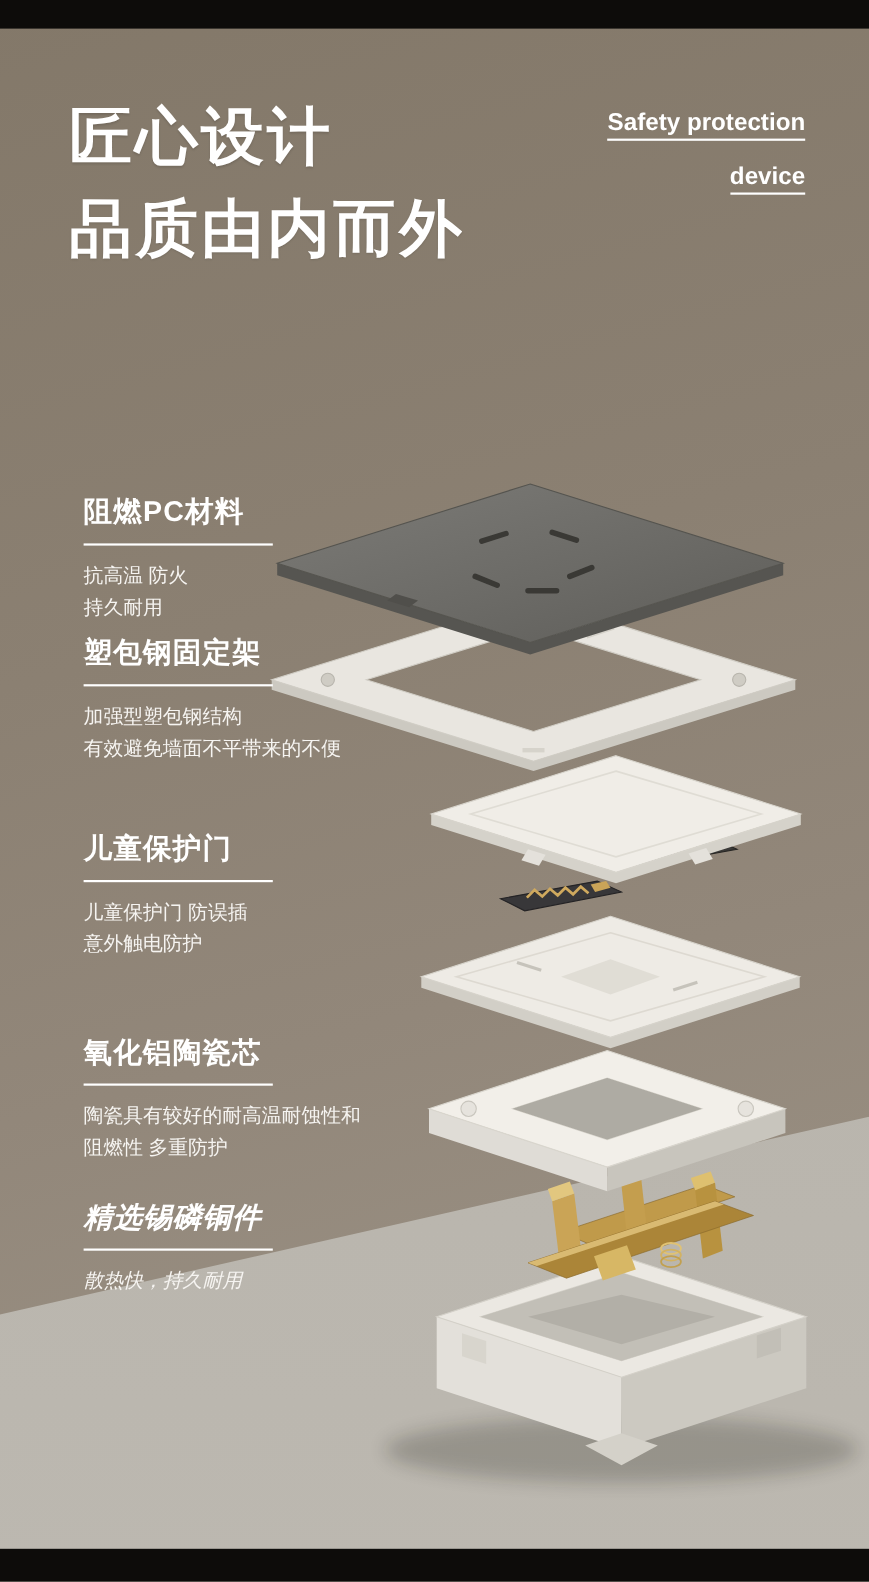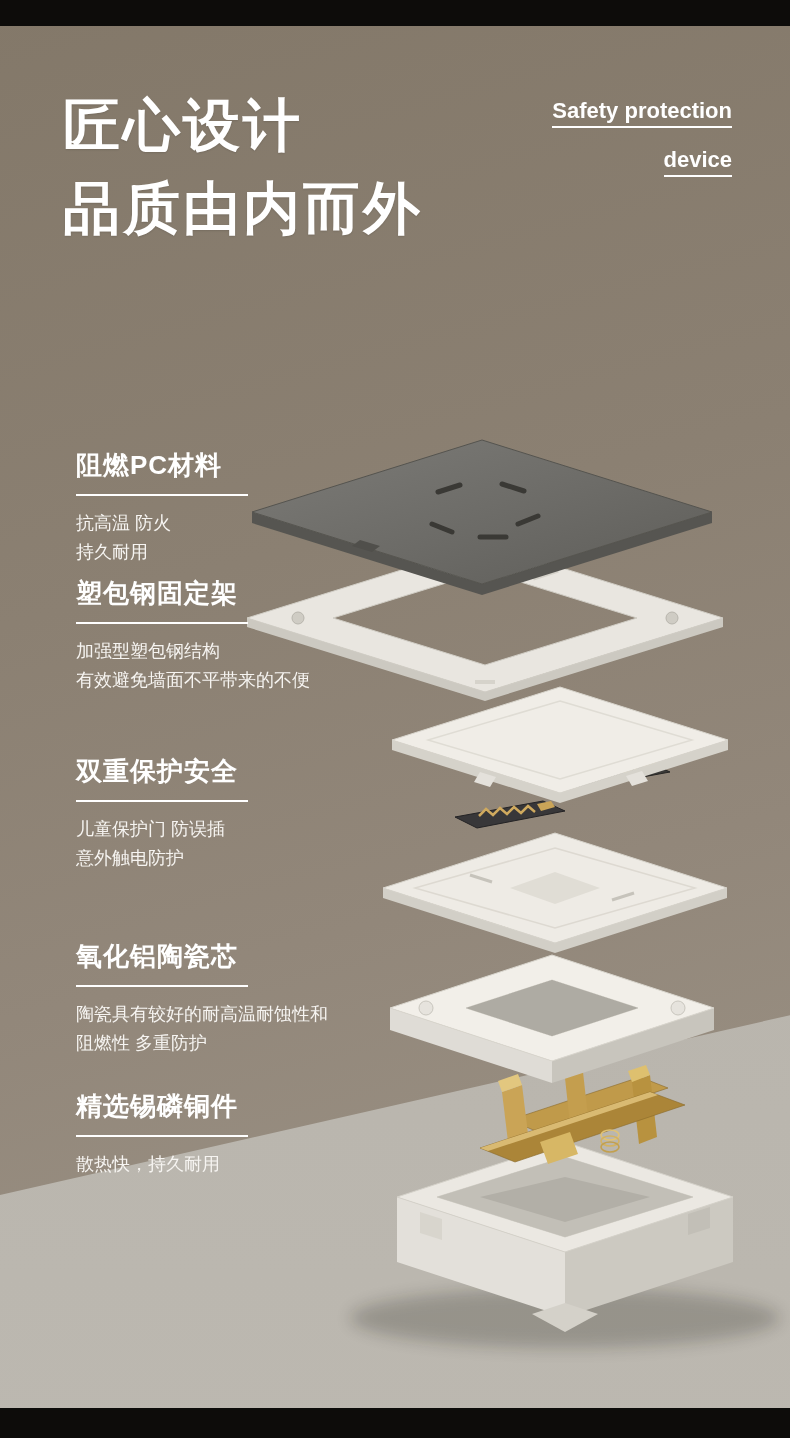--- a/index.html
+++ b/index.html
@@ -38,21 +38,21 @@
     margin:0; font-size:26px; font-weight:800; letter-spacing:1px;
     display:inline-block; min-width:172px; padding-bottom:11px; border-bottom:2px solid #ffffff;
   }
   .section p { margin:13px 0 0 0; font-size:18px; line-height:1.6; color:#f6f4f1; font-weight:400; }
   .section p span { display:block; }
 
   .sec-1 { top:448px; }
   .sec-2 { top:576px; }
   .sec-3 { top:754px; }
   .sec-4 { top:939px; }
-  .sec-5 { top:1089px; }
+  .sec-5 { top:1089px;font-style:italic; }
 
   .illustration { position:absolute; left:180px; top:420px; width:610px; height:960px; z-index:3; }
 </style>
 </head>
 <body>
 
 <div class="page">
 
   <div class="floor"></div>
   <div class="bar-top"></div>
@@ -79,21 +79,21 @@
 
   <div class="section sec-2">
     <h3>塑包钢固定架</h3>
     <p>
       <span>加强型塑包钢结构</span>
       <span>有效避免墙面不平带来的不便</span>
     </p>
   </div>
 
   <div class="section sec-3">
-    <h3>双重保护安全</h3>
+    <h3>儿童保护门</h3>
     <p>
       <span>儿童保护门 防误插</span>
       <span>意外触电防护</span>
     </p>
   </div>
 
   <div class="section sec-4">
     <h3>氧化铝陶瓷芯</h3>
     <p>
       <span>陶瓷具有较好的耐高温耐蚀性和</span>

